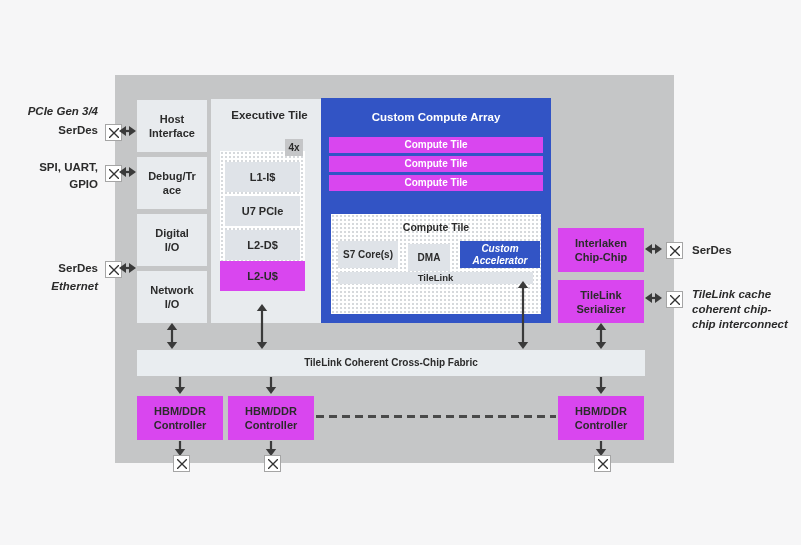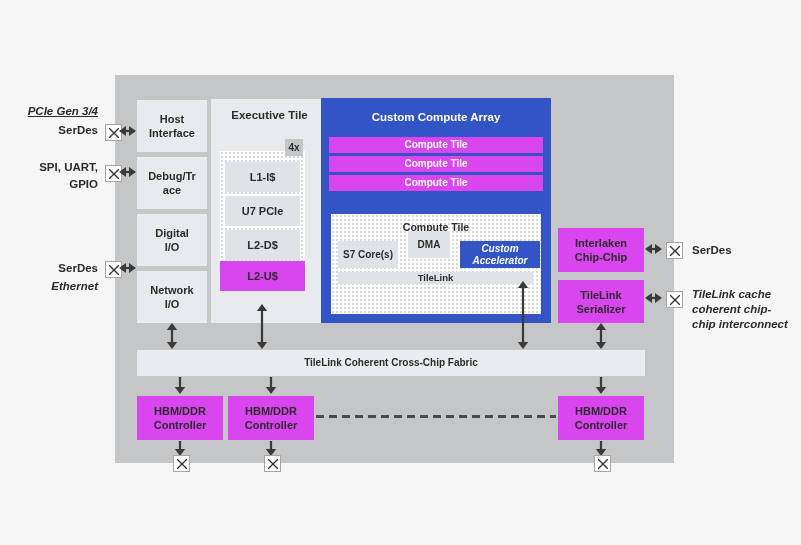--- a/index.html
+++ b/index.html
@@ -38,21 +38,21 @@
   .dash{position:absolute;left:316px;top:415px;width:240px;height:3px;
         background:repeating-linear-gradient(90deg,#4a4a4a 0 8px,rgba(0,0,0,0) 8px 13px);}
 </style>
 </head>
 <body>
 
 <div id="stage">
 
   <div class="abs chip" style="left:115px;top:75px;width:559px;height:388px;"></div>
 
-  <div class="iolabel italic" style="top:103px;text-decoration:underline;">PCIe Gen 3/4</div>
+  <div class="iolabel italic" style="top:103px;">PCIe Gen 3/4</div>
   <div class="iolabel" style="top:122px;">SerDes</div>
   <div class="iolabel" style="top:159px;">SPI, UART, GPIO</div>
   <div class="iolabel" style="top:260px;">SerDes</div>
   <div class="iolabel italic" style="top:278px;">Ethernet</div>
 
   <div class="port" style="left:105px;top:124px;">
     <svg width="10" height="10" viewBox="0 0 10 10">
         <line class="xstroke" x1="0" y1="0" x2="10" y2="10"></line>
         <line class="xstroke" x1="10" y1="0" x2="0" y2="10"></line>
       </svg>
@@ -134,21 +134,21 @@
       <span>Compute Tile</span>
     </div>
 
     <div class="vdots"></div>
 
     <div class="abs dotted" style="left:10px;top:116px;width:210px;height:100px;color:#2b2b2b;">
       <div class="title" style="top:7px;font-size:10.5px;">Compute Tile</div>
       <div class="box graytile smalltext" style="left:7px;top:27px;width:60px;height:27px;">
         <span>S7 Core(s)</span>
       </div>
-      <div class="box graytile smalltext" style="left:77px;top:17px;width:42px;height:27px;">
+      <div class="box graytile smalltext" style="left:77px;top:30px;width:42px;height:27px;">
         <span>DMA</span>
       </div>
       <div class="box bluebg smalltext" style="left:129px;top:27px;width:80px;height:27px;">
         <span class="bl" style="width:70px;font-style:italic;">Custom Accelerator</span>
       </div>
       <div class="box graytile tinytext" style="left:7px;top:58px;width:195px;height:12px;">
         <span>TileLink</span>
       </div>
     </div>
   </div>

